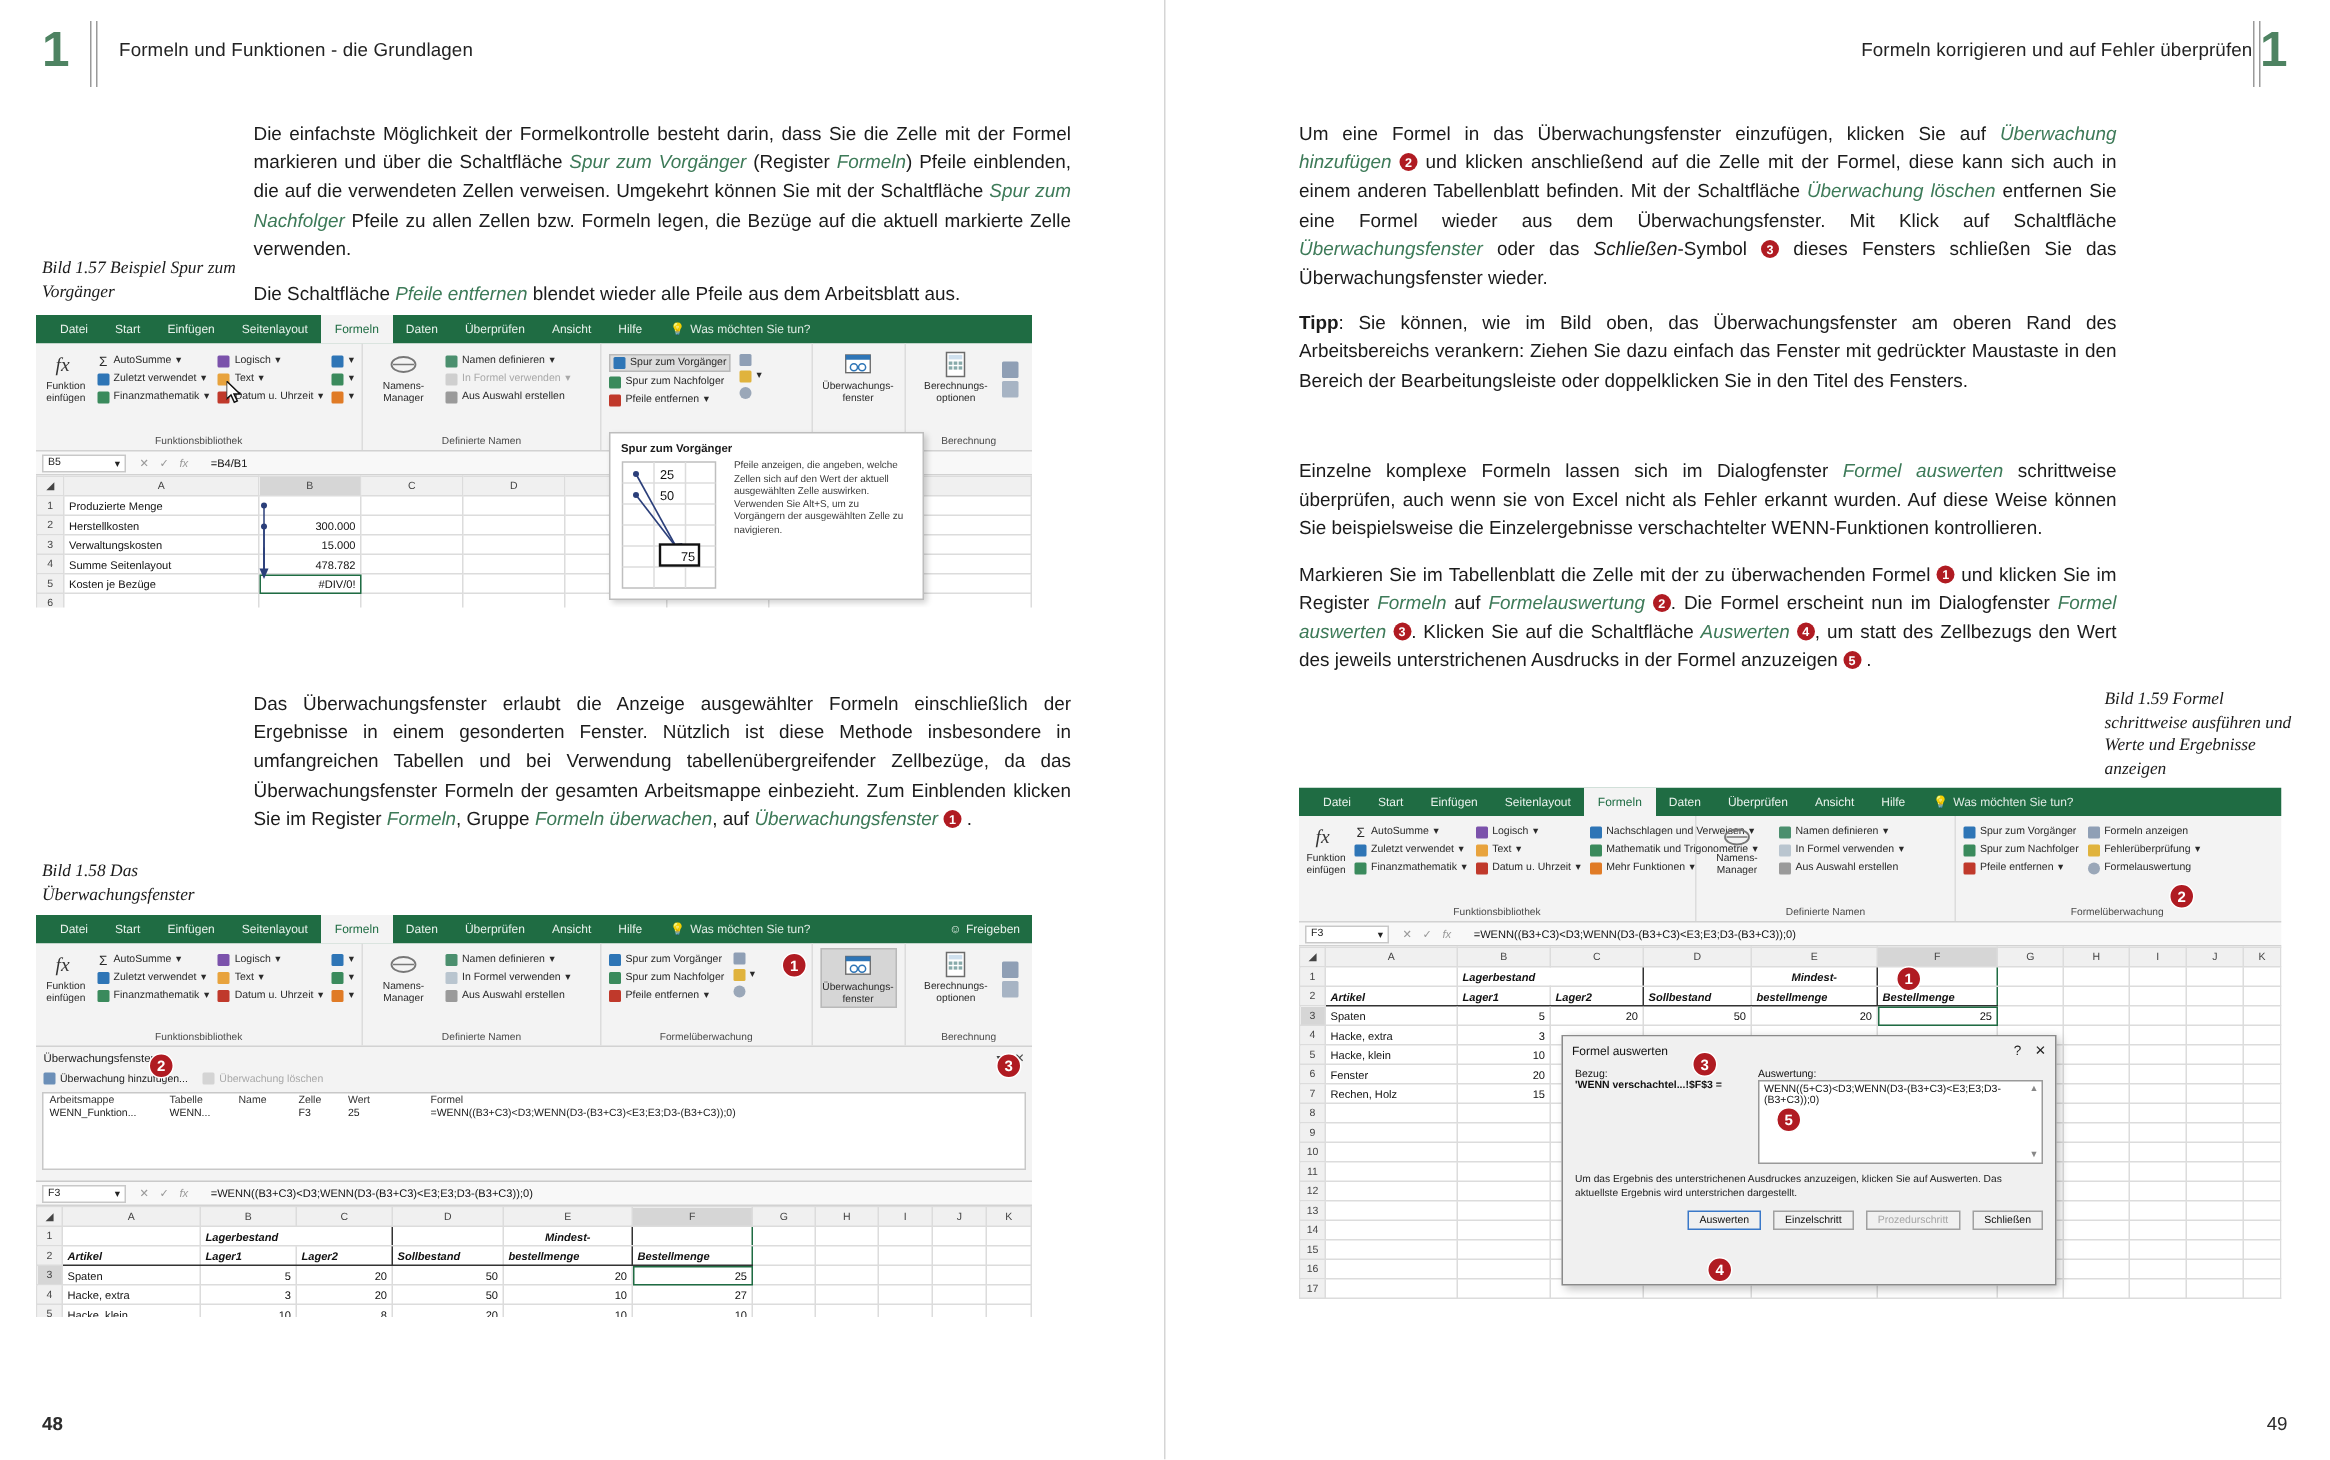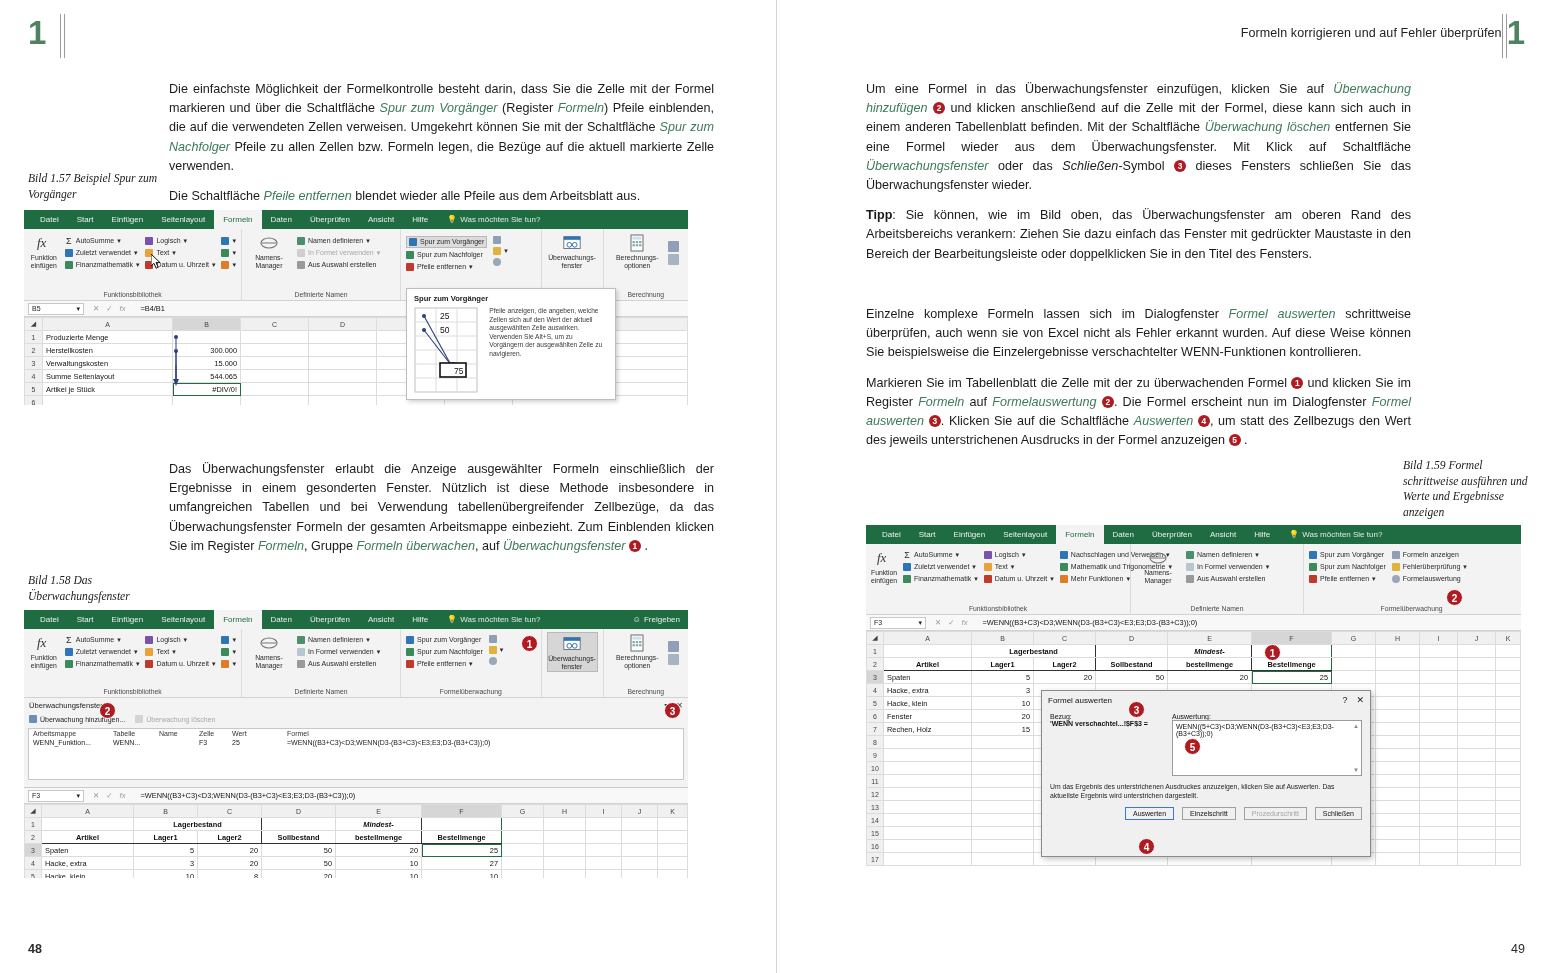--- a/index.html
+++ b/index.html
@@ -129,21 +129,21 @@
   .xl-grid { width:100%; border-collapse:collapse; table-layout:fixed; background:#fff; }
   .xl-grid th, .xl-grid td {
     border:1px solid #dcdcdc; font-size:7.4px; height:13px; padding:0 3px; color:#111;
     overflow:hidden; white-space:nowrap;
   }
   .xl-grid th.colh, .xl-grid td.rowh {
     background:#f0f0f0; color:#444; text-align:center; font-weight:normal; font-size:7px;
   }
   .xl-grid td.num { text-align:right; }
   .xl-grid td.ctr { text-align:center; }
-  .xl-grid .itb { font-weight:bold; text-align:center; }
+  .xl-grid .itb { font-style:italic; font-weight:bold; text-align:left; }
 
   .cb-num { position:absolute; width:17px; height:17px; border-radius:50%; background:#b01b22; color:#fff;
             font-size:10px; font-weight:bold; line-height:17px; text-align:center; z-index:30;
             border:1.5px solid #fff; }
 
   .tooltip {
     position:absolute; background:#fff; border:1px solid #bdbdbd; box-shadow:2px 2px 4px rgba(0,0,0,.18);
     padding:5px 7px; z-index:25;
   }
   .tooltip .tt-title { font-size:7.6px; font-weight:bold; color:#1b1b1b; margin-bottom:4px; }
@@ -182,20 +182,21 @@
 <div class="spread">
 
   <div class="page left">
 
     <div class="runhead left">
       <div class="chapnum">1</div>
       <div class="rules">
           <i></i>
           <i></i>
         </div>
+      <div class="rh-text">Formeln und Funktionen - die Grundlagen</div>
     </div>
 
     <div class="textcol" style="top:80px;">
       <p class="body">
         <span>Die einfachste Möglichkeit der Formelkontrolle besteht darin, dass Sie die Zelle mit der Formel markieren und über die Schaltfläche </span><span class="it">Spur zum Vorgänger</span><span> (Register </span><span class="it">Formeln</span><span>) Pfeile einblenden, die auf die verwendeten Zellen verweisen. Umgekehrt können Sie mit der Schaltfläche </span><span class="it">Spur zum Nachfolger</span><span> Pfeile zu allen Zellen bzw. Formeln legen, die Bezüge auf die aktuell markierte Zelle verwenden.</span>
       </p>
       <p class="body last">
         <span>Die Schaltfläche </span><span class="it">Pfeile entfernen</span><span> blendet wieder alle Pfeile aus dem Arbeitsblatt aus.</span>
       </p>
     </div>
@@ -448,30 +449,30 @@
           <td class="num">15.000</td>
           <td></td>
               <td></td>
               <td></td>
               <td></td>
               <td></td>
         </tr>
         <tr>
           <td class="rowh">4</td>
           <td>Summe Seitenlayout</td>
-          <td class="num">544.065</td>
+          <td class="num">478.782</td>
           <td></td>
               <td></td>
               <td></td>
               <td></td>
               <td></td>
         </tr>
         <tr>
           <td class="rowh">5</td>
-          <td>Artikel je Stück</td>
+          <td>Kosten je Bezüge</td>
           <td class="num" style="outline:1.6px solid #1f6c43; outline-offset:-1.6px;">#DIV/0!</td>
           <td></td>
               <td></td>
               <td></td>
               <td></td>
               <td></td>
         </tr>
         <tr>
           <td class="rowh">6</td>
           <td></td>

